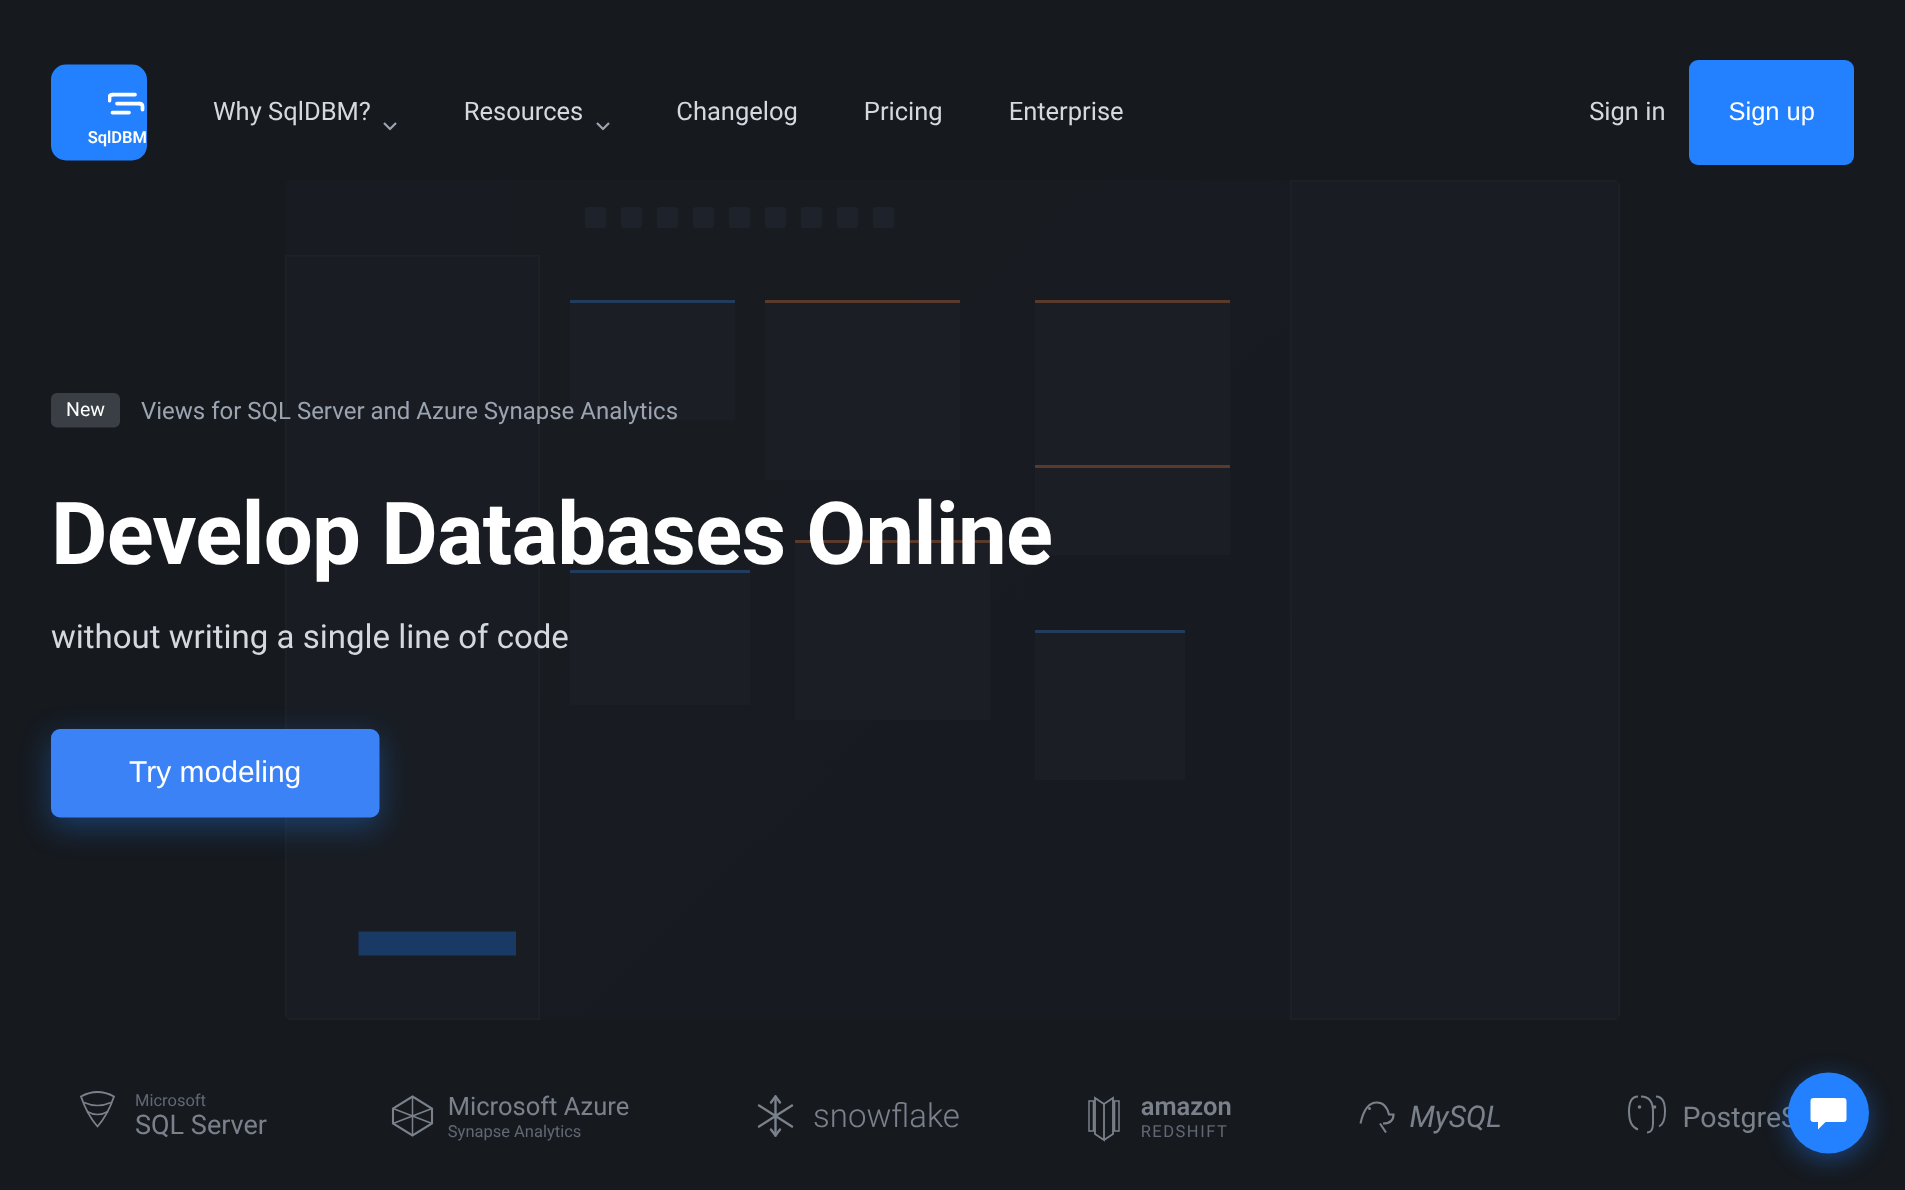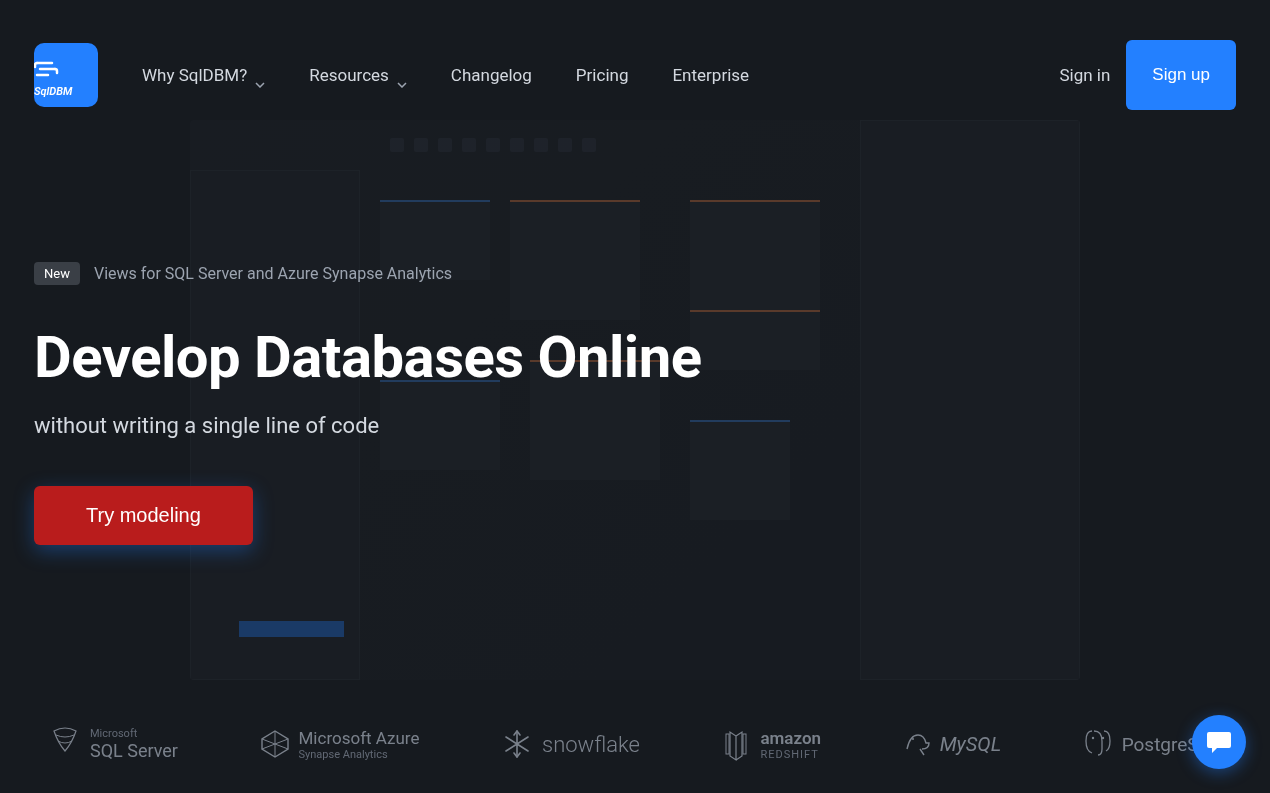--- a/index.html
+++ b/index.html
@@ -18,25 +18,24 @@
     padding: 0 34px;
     height: 150px;
   }
   .logo {
     width: 64px;
     height: 64px;
     background: #2380ff;
     border-radius: 10px;
     display: flex;
     flex-direction: column;
-    align-items: flex-start;
+    align-items: flex-end;
     justify-content: center;
     margin-right: 44px;
     padding-top: 6px;
-    font-style: italic;
   }
   .logo-icon {
     width: 26px;
     height: 22px;
     position: relative;
   }
   .logo-text {
     font-size: 11px;
     font-weight: 600;
     color: #fff;
@@ -90,21 +89,21 @@
   .badge-text { color: #9ca4b0; font-size: 16px; }
   .hero-title {
     font-size: 58px;
     font-weight: 700;
     color: #fff;
     letter-spacing: -0.5px;
     margin-bottom: 22px;
   }
   .hero-sub { font-size: 22px; color: #d4d9e0; margin-bottom: 48px; }
   .cta {
-    background: #b91c1c;
+    background: #3b82f6;
     color: #fff;
     border: none;
     border-radius: 6px;
     padding: 18px 52px;
     font-size: 20px;
     font-weight: 500;
     cursor: pointer;
     box-shadow: 0 6px 20px rgba(35,128,255,0.35);
   }
   .bg-screenshot {

